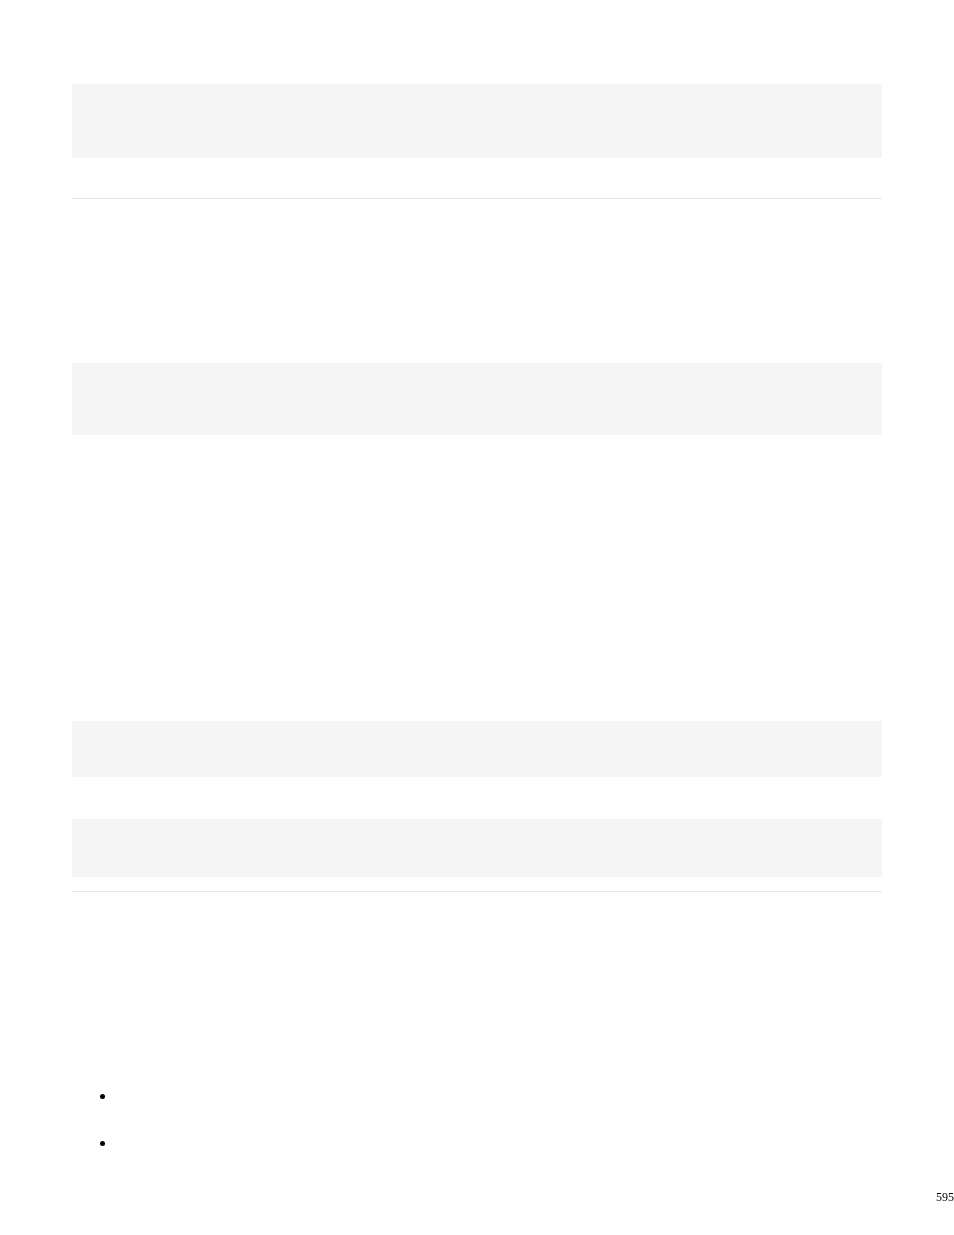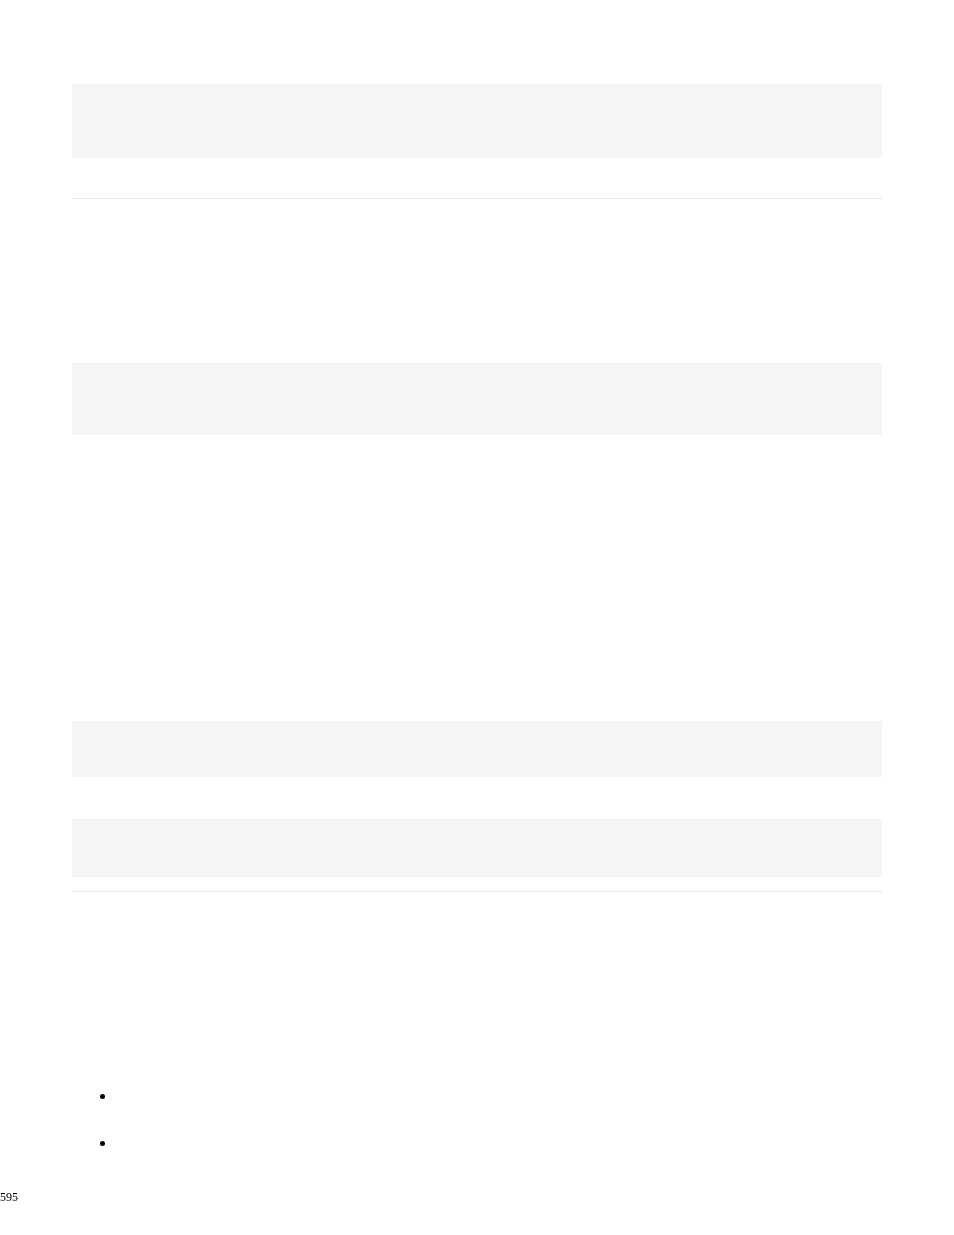--- a/index.html
+++ b/index.html
@@ -70,21 +70,21 @@
     }
     .bullet-text {
       font-size: 13px;
       color: #000000;
     }
     .page-number {
       position: absolute;
       bottom: 30px;
       left: 0;
       right: 0;
-      text-align: left;
+      text-align: right;
       font-size: 12px;
       color: #000000;
     }
   </style>
 </head>
 <body>
 
 <div class="content">
 
   <div class="gray-block block-1"></div>

